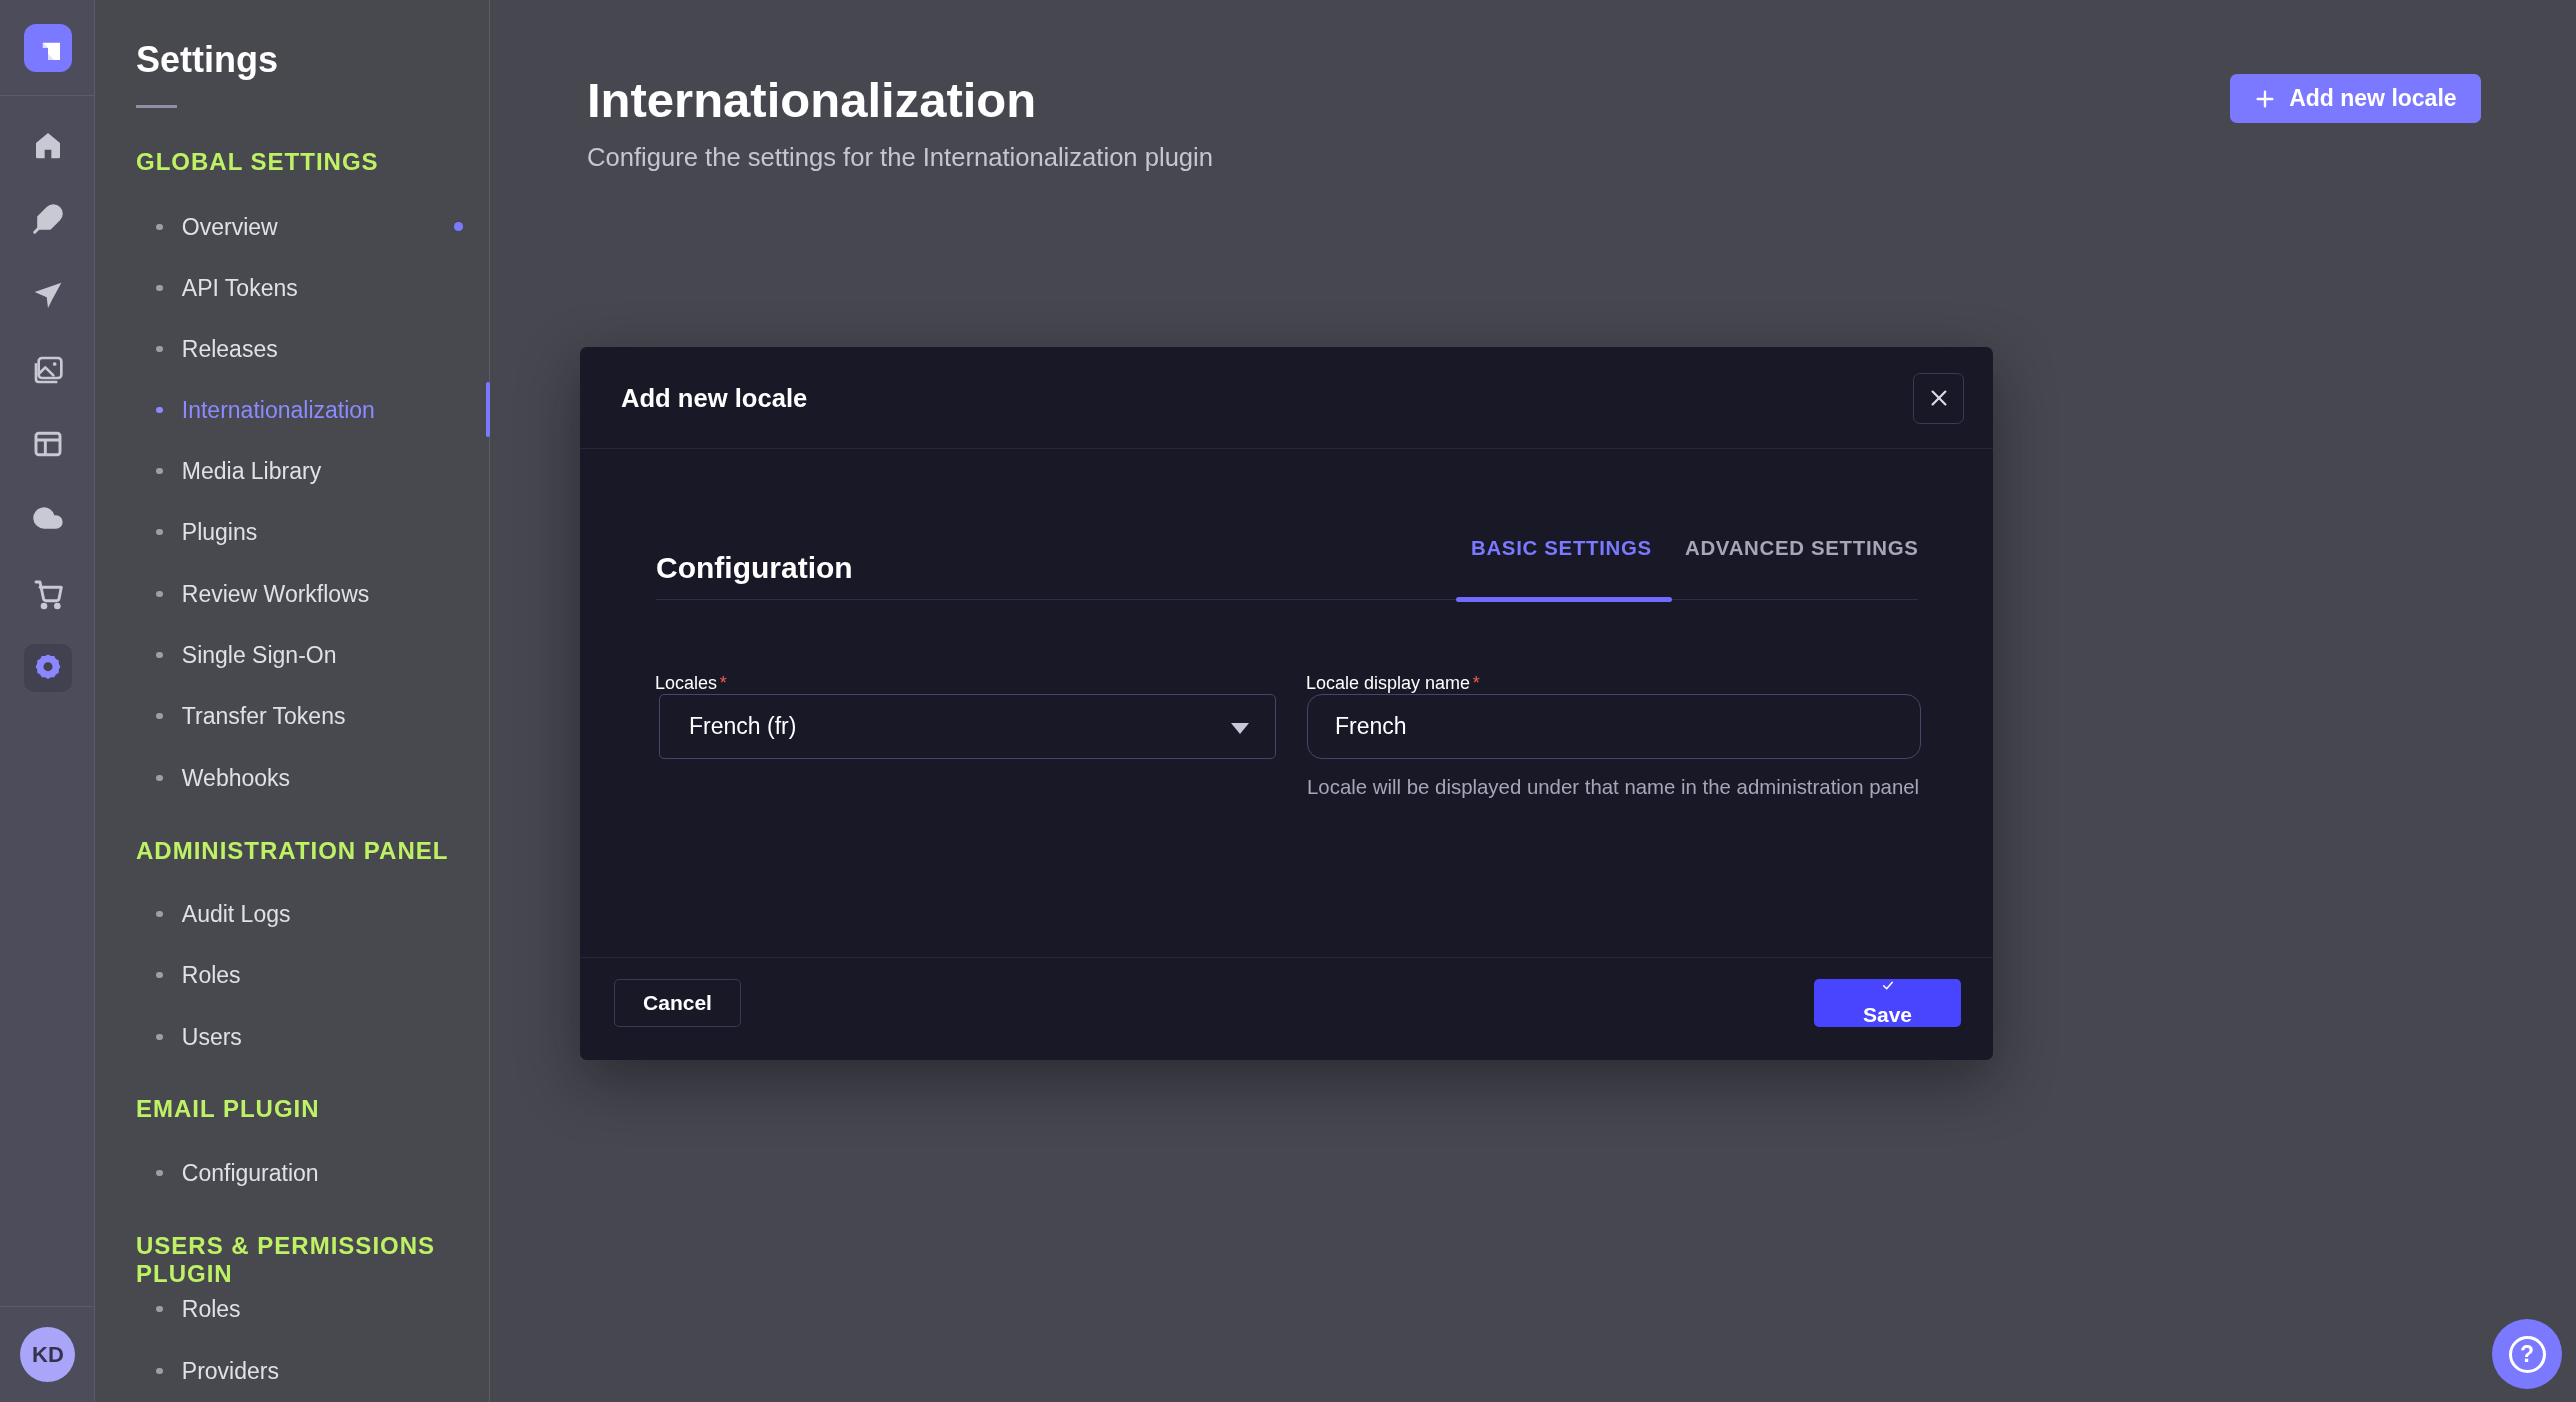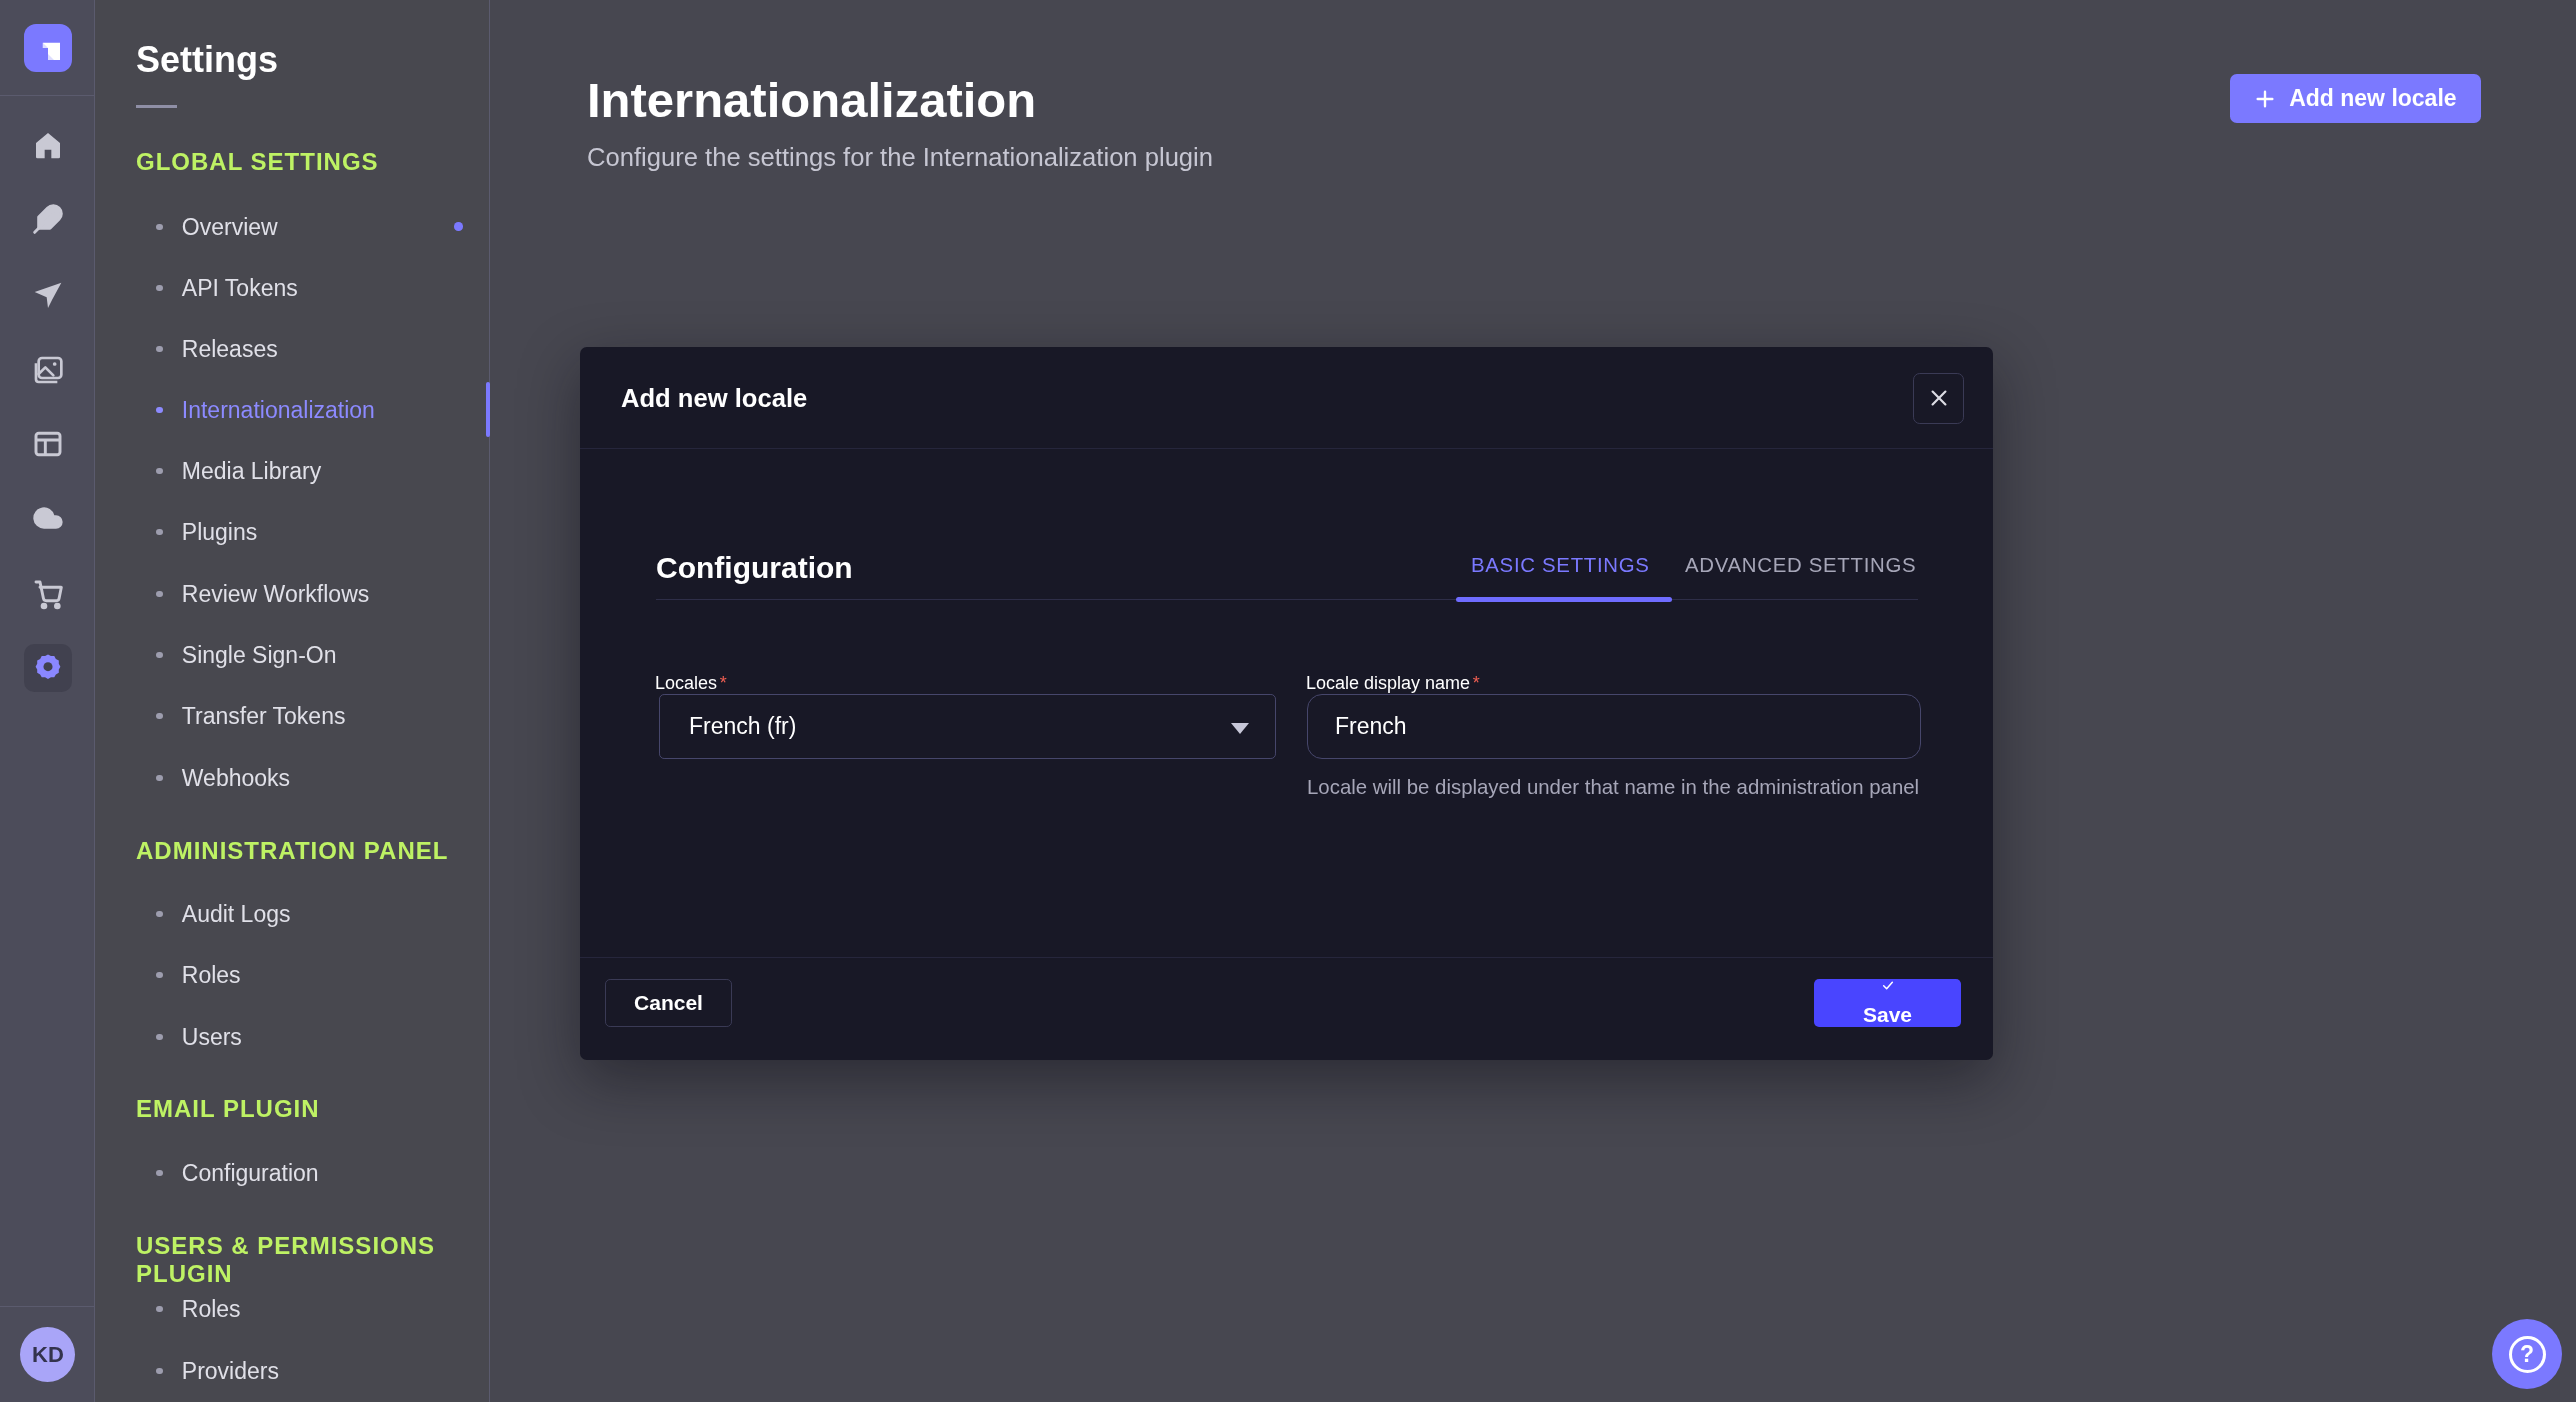--- a/index.html
+++ b/index.html
@@ -49,42 +49,42 @@
   .card .edit{position:absolute;left:1784px;top:135px;width:31px;height:31px;display:flex;align-items:center;justify-content:center;cursor:pointer;}
 
   
   .modal{position:absolute;left:580px;top:347px;width:1413px;height:713px;background:#181826;border-radius:6.8px;
          box-shadow:0 20.4px 60px rgba(10,10,20,.45);}
   .m-header{position:absolute;left:0;top:0;width:100%;height:102px;border-bottom:0.9px solid #26263c;}
   .m-title{position:absolute;left:41px;top:37px;font-size:25.6px;font-weight:600;color:#ffffff;}
   .m-close{position:absolute;right:29px;top:25.6px;width:51px;height:51px;border:0.9px solid #3a3a55;border-radius:6.8px;
            display:flex;align-items:center;justify-content:center;cursor:pointer;background:transparent;}
   .m-section-title{position:absolute;left:76px;top:204px;font-size:30px;font-weight:600;color:#ffffff;}
-  .tab{position:absolute;top:207px;font-size:20.4px;font-weight:400;letter-spacing:0.7px;cursor:pointer;}
+  .tab{position:absolute;top:190px;font-size:20.4px;font-weight:700;letter-spacing:0.7px;cursor:pointer;}
   .tab.basic{left:891px;color:#7b79ff;}
   .tab.advanced{left:1105px;color:#a6a6b8;}
   .tabs-divider{position:absolute;left:76px;top:252px;width:1262px;height:0.9px;background:#2e2e48;}
   .tab-underline{position:absolute;left:876px;top:250px;width:216px;height:5.1px;background:#6f6cff;border-radius:2.6px;}
 
   .field-label{position:absolute;top:326px;font-size:18px;font-weight:400;color:#ffffff;}
   .field-label .req{color:#ee5e52;margin-left:2.6px;}
   .fl-left{left:75px;}
   .fl-right{left:726px;}
   .select-box{position:absolute;left:79px;top:347px;width:617px;height:65px;border:0.9px solid #46466b;border-radius:5.1px;
               display:flex;align-items:center;cursor:pointer;}
   .select-box .val{margin-left:29px;font-size:23px;color:#ffffff;}
   .select-box .caret{position:absolute;right:25.6px;top:28px;width:0;height:0;
               border-left:9.4px solid transparent;border-right:9.4px solid transparent;border-top:11px solid #c7c7d8;}
   .text-input{position:absolute;left:727px;top:347px;width:614px;height:65px;border:0.9px solid #46466b;border-radius:15px;
               background:transparent;color:#ffffff;font-size:23px;padding:0 27px;outline:none;
               font-family:"Liberation Sans","DejaVu Sans",sans-serif;}
   .hint{position:absolute;left:727px;top:426px;width:647px;font-size:20.4px;line-height:1.38;color:#a6a6b8;}
 
   .m-footer{position:absolute;left:0;top:610px;width:100%;height:103px;border-top:0.9px solid #26263c;}
-  .btn-cancel{position:absolute;left:25px;top:21px;width:127px;height:48px;border:0.9px solid #3a3a55;border-radius:5.1px;
+  .btn-cancel{position:absolute;left:34px;top:21px;width:127px;height:48px;border:0.9px solid #3a3a55;border-radius:5.1px;
               background:#181826;color:#ffffff;font-size:21px;font-weight:600;
               display:flex;align-items:center;justify-content:center;cursor:pointer;}
   .btn-save{position:absolute;left:1234px;top:21px;width:147px;height:48px;border-radius:5.1px;background:#4945ff;
             color:#ffffff;font-size:21px;font-weight:600;display:flex;align-items:center;justify-content:center;gap:11px;cursor:pointer;flex-direction:column;}
 
   
   .help-btn{position:absolute;left:2492px;top:1319px;width:70px;height:70px;border-radius:50%;background:#7b79ff;
             display:flex;align-items:center;justify-content:center;cursor:pointer;}
   .help-ring{width:37px;height:37px;border:3.4px solid #ffffff;border-radius:50%;
              display:flex;align-items:center;justify-content:center;color:#ffffff;font-size:23px;font-weight:700;}

